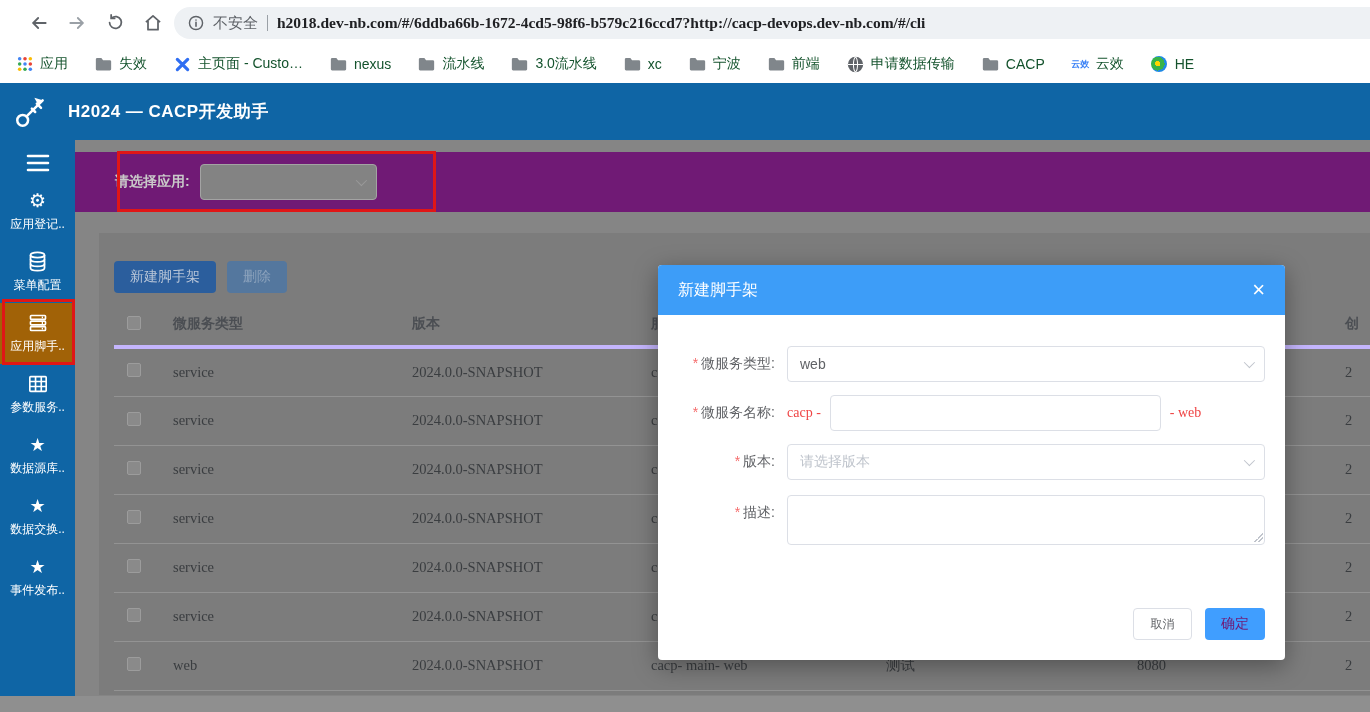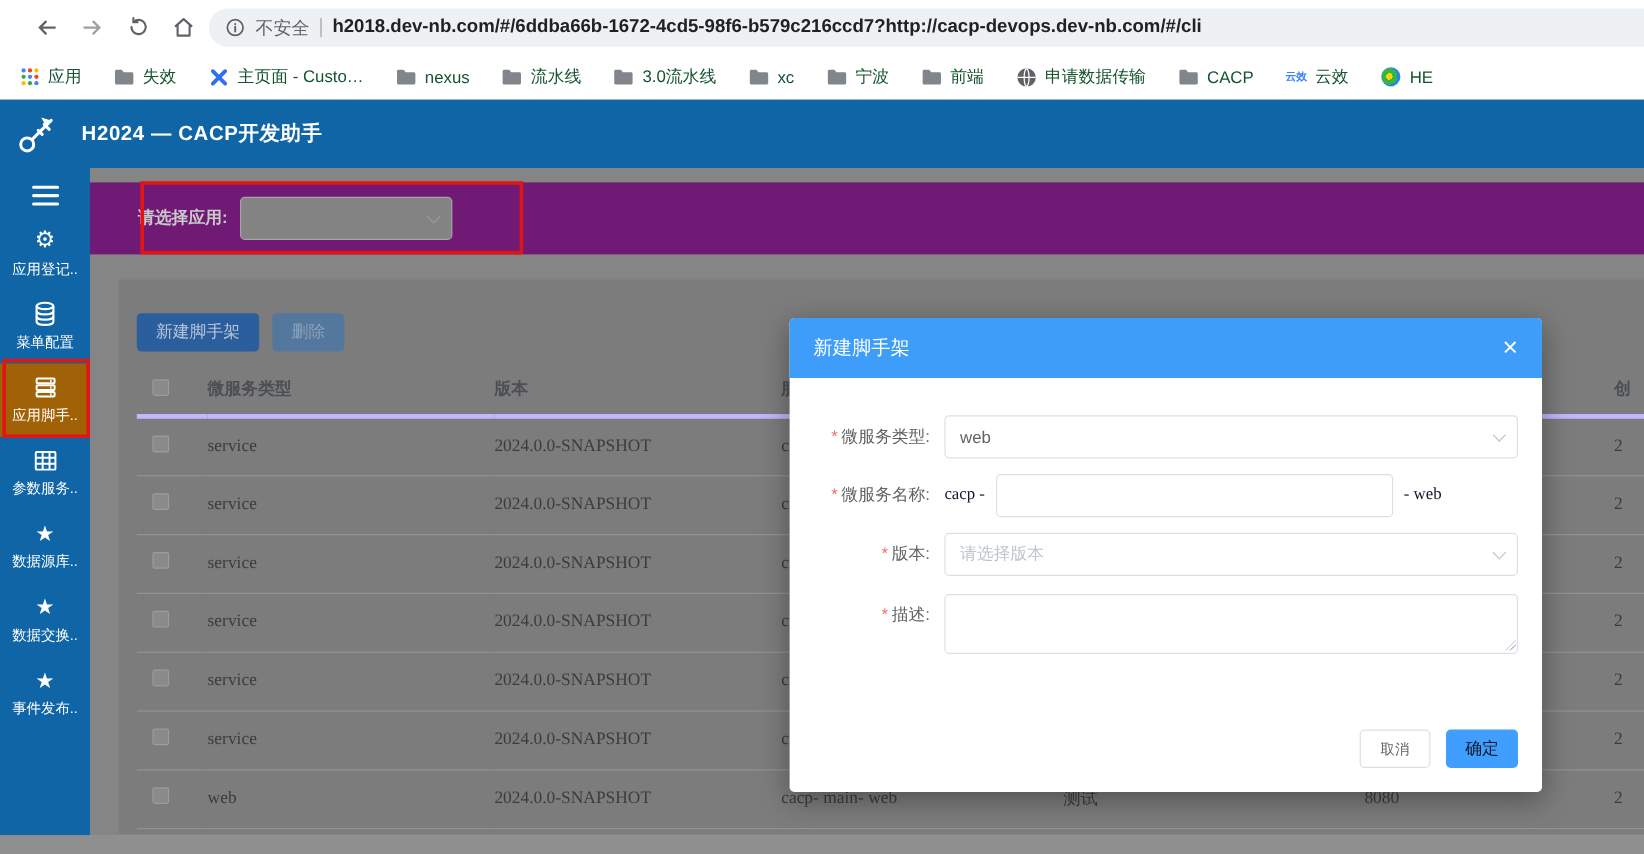--- a/index.html
+++ b/index.html
@@ -3,21 +3,21 @@
 <meta charset="utf-8">
 <style>
   *{margin:0;padding:0;box-sizing:border-box;}
   body{font-family:"Liberation Sans",sans-serif;}
   .screen{position:relative;width:1370px;height:712px;background:#8f8f8f;overflow:hidden;}
 
   
   .browser{position:absolute;left:0;top:0;width:100%;height:83px;background:#ffffff;}
   .nav{height:45px;display:flex;align-items:center;}
   .nav-btn{width:38px;height:34px;display:flex;align-items:center;justify-content:center;border-radius:50%;flex:0 0 auto;}
-  .nav{padding-left:20px;}
+  .nav{padding-left:20px;font-family:Liberation Serif, serif;}
   .urlbar{position:absolute;left:174px;top:7px;right:0;height:32px;background:#eef1f4;border-radius:16px 0 0 16px;display:flex;align-items:center;padding:0 14px;gap:9px;overflow:hidden;}
   .sec-label{color:#5f6368;font-size:15px;white-space:nowrap;}
   .url-sep{width:1px;height:16px;background:#9aa0a6;}
   .url-text{color:#202124;font-size:15.5px;font-weight:600;white-space:nowrap;}
   .bm-bar{height:38px;display:flex;align-items:center;padding-left:16px;gap:27px;background:#fff;}
   .bm{display:flex;align-items:center;gap:7px;white-space:nowrap;flex:0 0 auto;}
   .bm-label{font-size:14px;color:#14532d;}
   .bm-icon{display:flex;align-items:center;justify-content:center;width:17px;height:17px;}
   .yx{color:#3b82f6;font-size:9px;font-weight:bold;}
   .sphere{display:inline-block;width:16px;height:16px;border-radius:50%;background:radial-gradient(circle at 42% 48%, #ffd500 0 22%, #37b34a 22% 55%, #1e88e5 55% 100%);}
@@ -60,32 +60,32 @@
   .modal-close{margin-left:auto;color:#fff;font-size:22px;line-height:1;cursor:pointer;background:none;border:none;}
   .modal-body{padding:31px 20px 0 0;}
   .frow{display:flex;align-items:center;margin:0 0 13px 0;border-radius:15px;}
   .frow.v{margin-bottom:15px;}
   .flabel{width:129px;text-align:right;padding-right:12px;color:#606266;font-size:14px;flex:0 0 auto;}
   .req{color:#f56c6c;margin-right:3px;}
   .sel{flex:1;height:36px;border:1px solid #dcdfe6;border-radius:4px;display:flex;align-items:center;padding:0 12px;font-size:14px;color:#606266;background:#fff;cursor:pointer;}
   .sel .chev{margin-left:auto;}
   .sel .ph{color:#bfc4cc;}
   .txt-input{width:331px;height:36px;border:1px solid #dcdfe6;border-radius:4px;padding:0 10px;font-size:14px;color:#606266;outline:none;}
-  .affix{color:#0f172a;font-size:14px;font-family:"Liberation Serif",serif;}
+  .affix{color:#ef4444;font-size:14px;font-family:"Liberation Serif",serif;}
   .affix.pre{margin-right:9px;}
   .affix.suf{margin-left:9px;}
   .frow.top{align-items:flex-start;}
   .frow.top .flabel{padding-top:9px;}
   .ta-wrap{flex:1;position:relative;}
   .ta{width:100%;height:50px;border:1px solid #dcdfe6;border-radius:4px;padding:6px 10px;font-size:14px;color:#606266;resize:none;outline:none;font-family:"Liberation Sans",sans-serif;display:block;}
   .ta-handle{position:absolute;right:2px;bottom:3px;width:9px;height:9px;background:
     linear-gradient(135deg,transparent 0 50%,#c0c4cc 50% 57%,transparent 57% 72%,#c0c4cc 72% 79%,transparent 79%);}
   .modal-footer{position:absolute;right:20px;bottom:20px;display:flex;gap:13px;}
   .btn-cancel{width:59px;height:32px;background:#fff;border:1px solid #dcdfe6;border-radius:4px;color:#606266;font-size:12px;cursor:pointer;}
-  .btn-ok{width:60px;height:32px;background:#409eff;border:none;border-radius:4px;color:#0f172a;font-size:14px;cursor:pointer;}
+  .btn-ok{width:60px;height:32px;background:#409eff;border:none;border-radius:4px;color:#701a75;font-size:14px;cursor:pointer;}
 
   
   .anno{position:absolute;border:3px solid #e01616;z-index:60;pointer-events:none;}
   .anno-select{left:117px;top:151px;width:319px;height:61px;}
   .anno-sidebar{left:2px;top:299px;width:73px;height:66px;}
 </style>
 </head>
 <body>
 
 <div class="screen">

